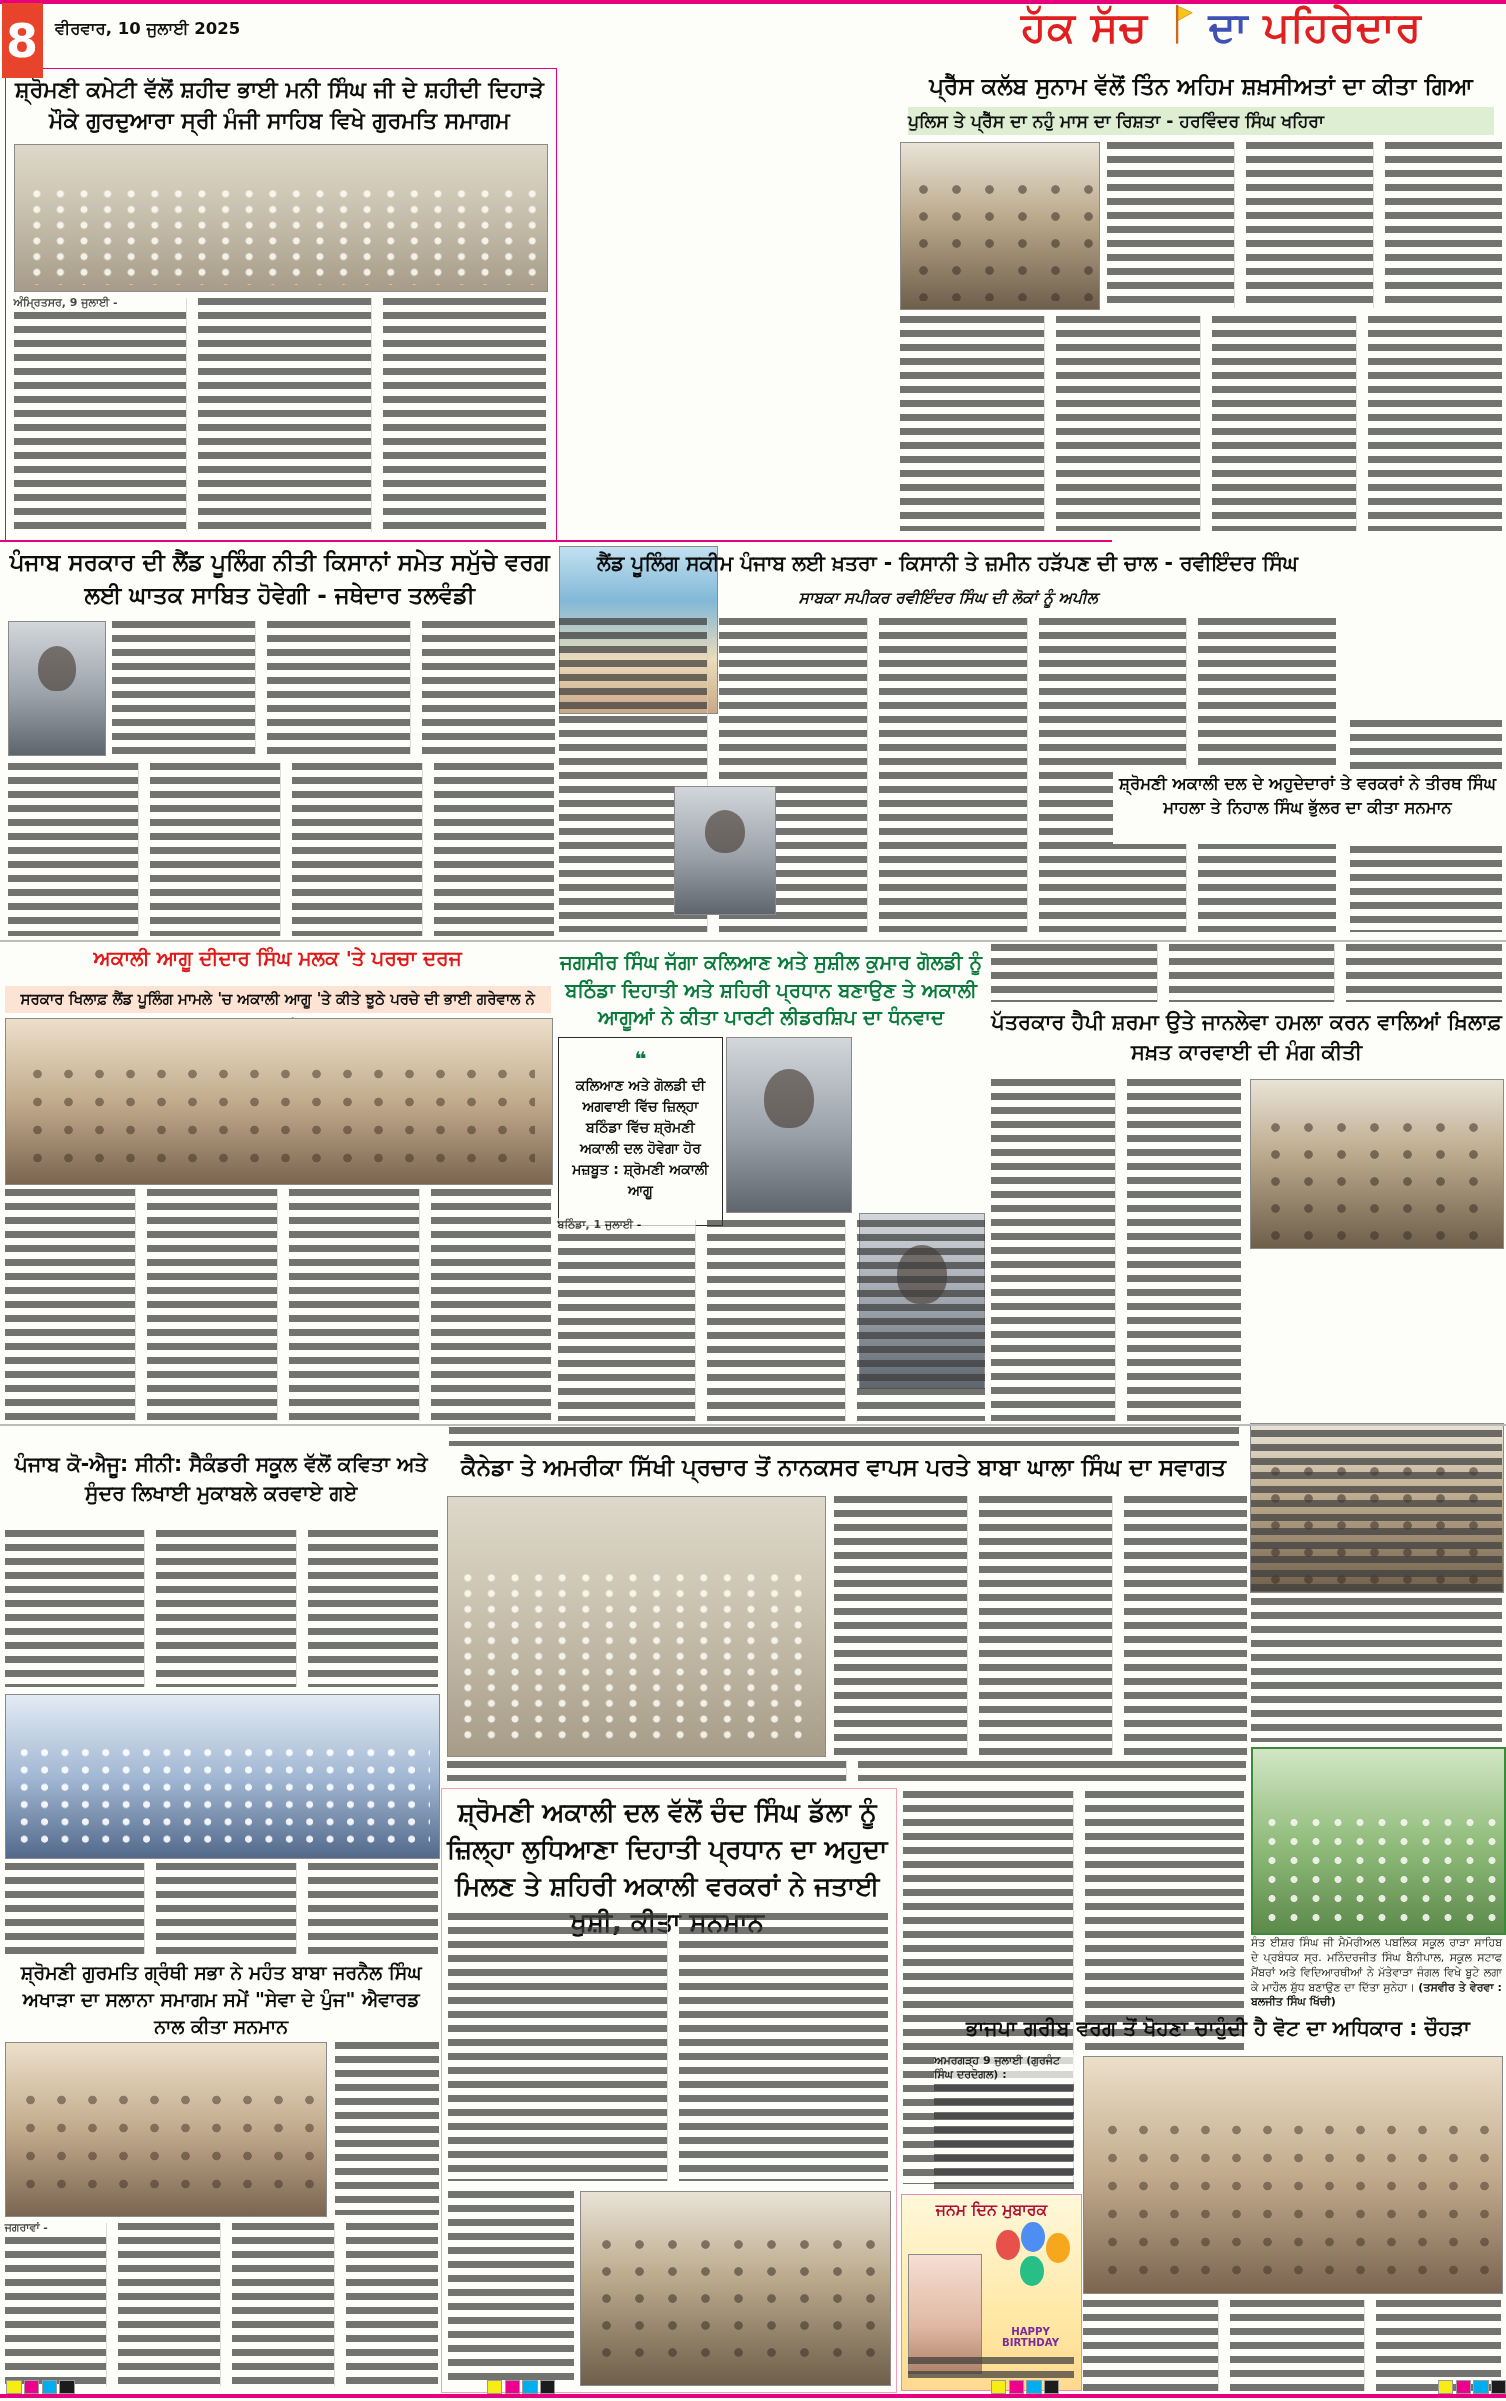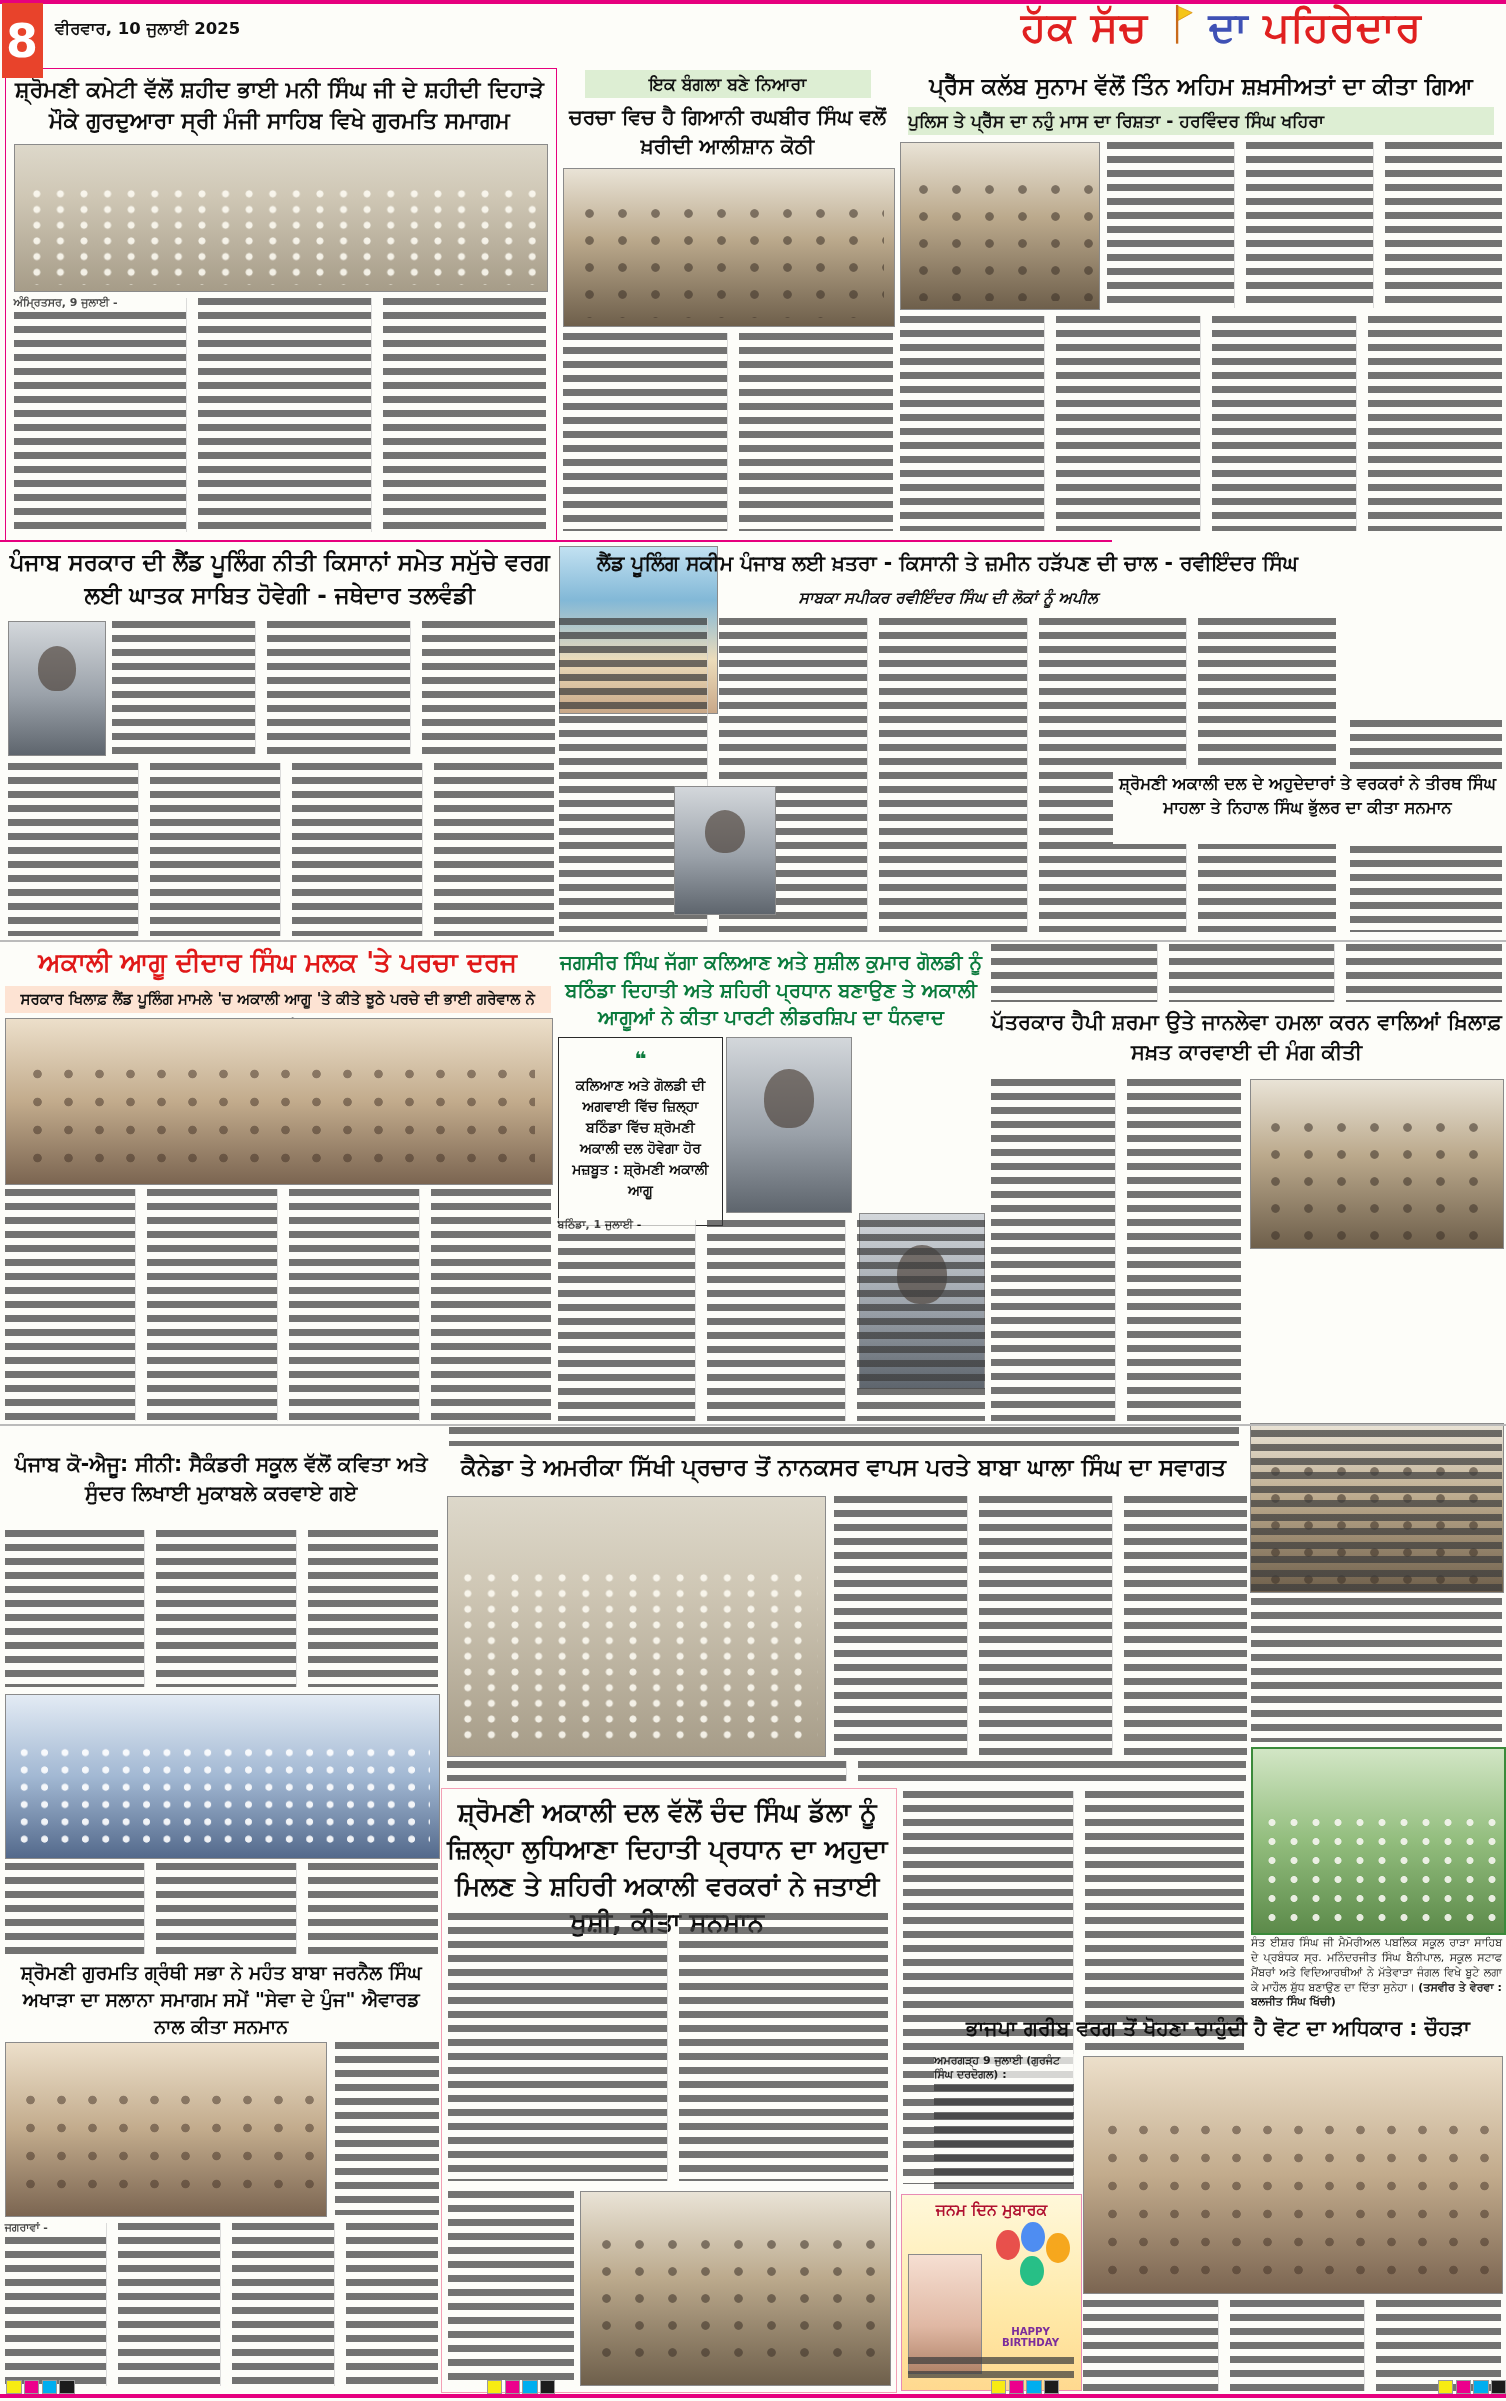--- a/index.html
+++ b/index.html
@@ -91,29 +91,20 @@
     <div class="photo ph-crowd abs" style="left:7.9px;top:75px;width:532px;height:146px;"></div>
     <div class="cols abs" style="left:7.9px;top:229px;width:532px;height:234px;">
       <div class="col greek">
         <div class="dateline">ਅੰਮ੍ਰਿਤਸਰ, 9 ਜੁਲਾਈ -</div>
       </div>
       <div class="col greek"></div>
       <div class="col greek"></div>
     </div>
   </div>
 
-  <div class="abs" style="left:561px;top:68px;width:333px;height:471px;">
-    <div class="kicker abs" style="left:23.6px;top:1.6px;width:286px;height:28px;font-size:17.3px;line-height:28px;">ਇਕ ਬੰਗਲਾ ਬਣੇ ਨਿਆਰਾ</div>
-    <div class="hl" style="position:absolute;left:0;top:35px;width:333px;font-size:20.4px;">ਚਰਚਾ ਵਿਚ ਹੈ ਗਿਆਨੀ ਰਘਬੀਰ ਸਿੰਘ ਵਲੋਂ ਖ਼ਰੀਦੀ ਆਲੀਸ਼ਾਨ ਕੋਠੀ</div>
-    <div class="photo ph-group abs" style="left:1.6px;top:100px;width:330px;height:157px;"></div>
-    <div class="cols abs" style="left:1.6px;top:265px;width:330px;height:198px;">
-      <div class="col greek"></div>
-      <div class="col greek"></div>
-    </div>
-  </div>
 
   <div class="abs" style="left:900px;top:68px;width:602px;height:471px;">
     <div class="hl" style="position:absolute;left:0;top:1.6px;width:602px;font-size:23px;">ਪ੍ਰੈੱਸ ਕਲੱਬ ਸੁਨਾਮ ਵੱਲੋਂ ਤਿੰਨ ਅਹਿਮ ਸ਼ਖ਼ਸੀਅਤਾਂ ਦਾ ਕੀਤਾ ਗਿਆ ਸਨਮਾਨ</div>
     <div class="subband abs" style="left:7.9px;top:39px;width:586px;height:28px;font-size:17.3px;line-height:28px;">ਪੁਲਿਸ ਤੇ ਪ੍ਰੈੱਸ ਦਾ ਨਹੁੰ ਮਾਸ ਦਾ ਰਿਸ਼ਤਾ - ਹਰਵਿੰਦਰ ਸਿੰਘ ਖਹਿਰਾ</div>
     <div class="photo ph-group abs" style="left:0;top:74px;width:198px;height:166px;"></div>
     <div class="cols abs" style="left:207px;top:74px;width:395px;height:166px;">
       <div class="col greek"></div>
       <div class="col greek"></div>
       <div class="col greek"></div>
     </div>
@@ -153,21 +144,21 @@
       <div class="col greek"></div>
       <div class="col greek"></div>
     </div>
     <div class="photo ph-portrait abs" style="left:115px;top:72px;width:100px;height:127px;"></div>
     <div class="abs greek" style="left:791px;top:174px;width:152px;height:212px;"></div>
     <div class="hl" style="position:absolute;left:554px;top:223px;width:389px;height:72px;background:#fdfdf9;font-size:16.5px;padding-top:3.1px;">ਸ਼੍ਰੋਮਣੀ ਅਕਾਲੀ ਦਲ ਦੇ ਅਹੁਦੇਦਾਰਾਂ ਤੇ ਵਰਕਰਾਂ ਨੇ ਤੀਰਥ ਸਿੰਘ ਮਾਹਲਾ ਤੇ ਨਿਹਾਲ ਸਿੰਘ ਭੁੱਲਰ ਦਾ ਕੀਤਾ ਸਨਮਾਨ</div>
   </div>
 
   <div class="abs" style="left:0;top:940px;width:1506px;height:1.6px;background:#bbb;"></div>
   <div class="abs" style="left:4.7px;top:944px;width:546px;height:479px;">
-    <div class="hl hl-red" style="position:absolute;left:0;top:0;width:546px;font-size:26px;">ਅਕਾਲੀ ਆਗੂ ਦੀਦਾਰ ਸਿੰਘ ਮਲਕ 'ਤੇ ਪਰਚਾ ਦਰਜ</div>
+    <div class="hl hl-red" style="position:absolute;left:0;top:0;width:546px;font-size:20px;">ਅਕਾਲੀ ਆਗੂ ਦੀਦਾਰ ਸਿੰਘ ਮਲਕ 'ਤੇ ਪਰਚਾ ਦਰਜ</div>
     <div class="peach abs" style="left:0;top:42px;width:546px;height:27px;font-size:15px;line-height:27px;">ਸਰਕਾਰ ਖਿਲਾਫ਼ ਲੈਂਡ ਪੂਲਿੰਗ ਮਾਮਲੇ 'ਚ ਅਕਾਲੀ ਆਗੂ 'ਤੇ ਕੀਤੇ ਝੂਠੇ ਪਰਚੇ ਦੀ ਭਾਈ ਗਰੇਵਾਲ ਨੇ ਕੀਤੀ ਨਿਖੇਧੀ</div>
     <div class="photo ph-indoor abs" style="left:0;top:74px;width:546px;height:165px;"></div>
     <div class="cols abs" style="left:0;top:245px;width:546px;height:232px;">
       <div class="col greek"></div>
       <div class="col greek"></div>
       <div class="col greek"></div>
       <div class="col greek"></div>
     </div>
   </div>
 

